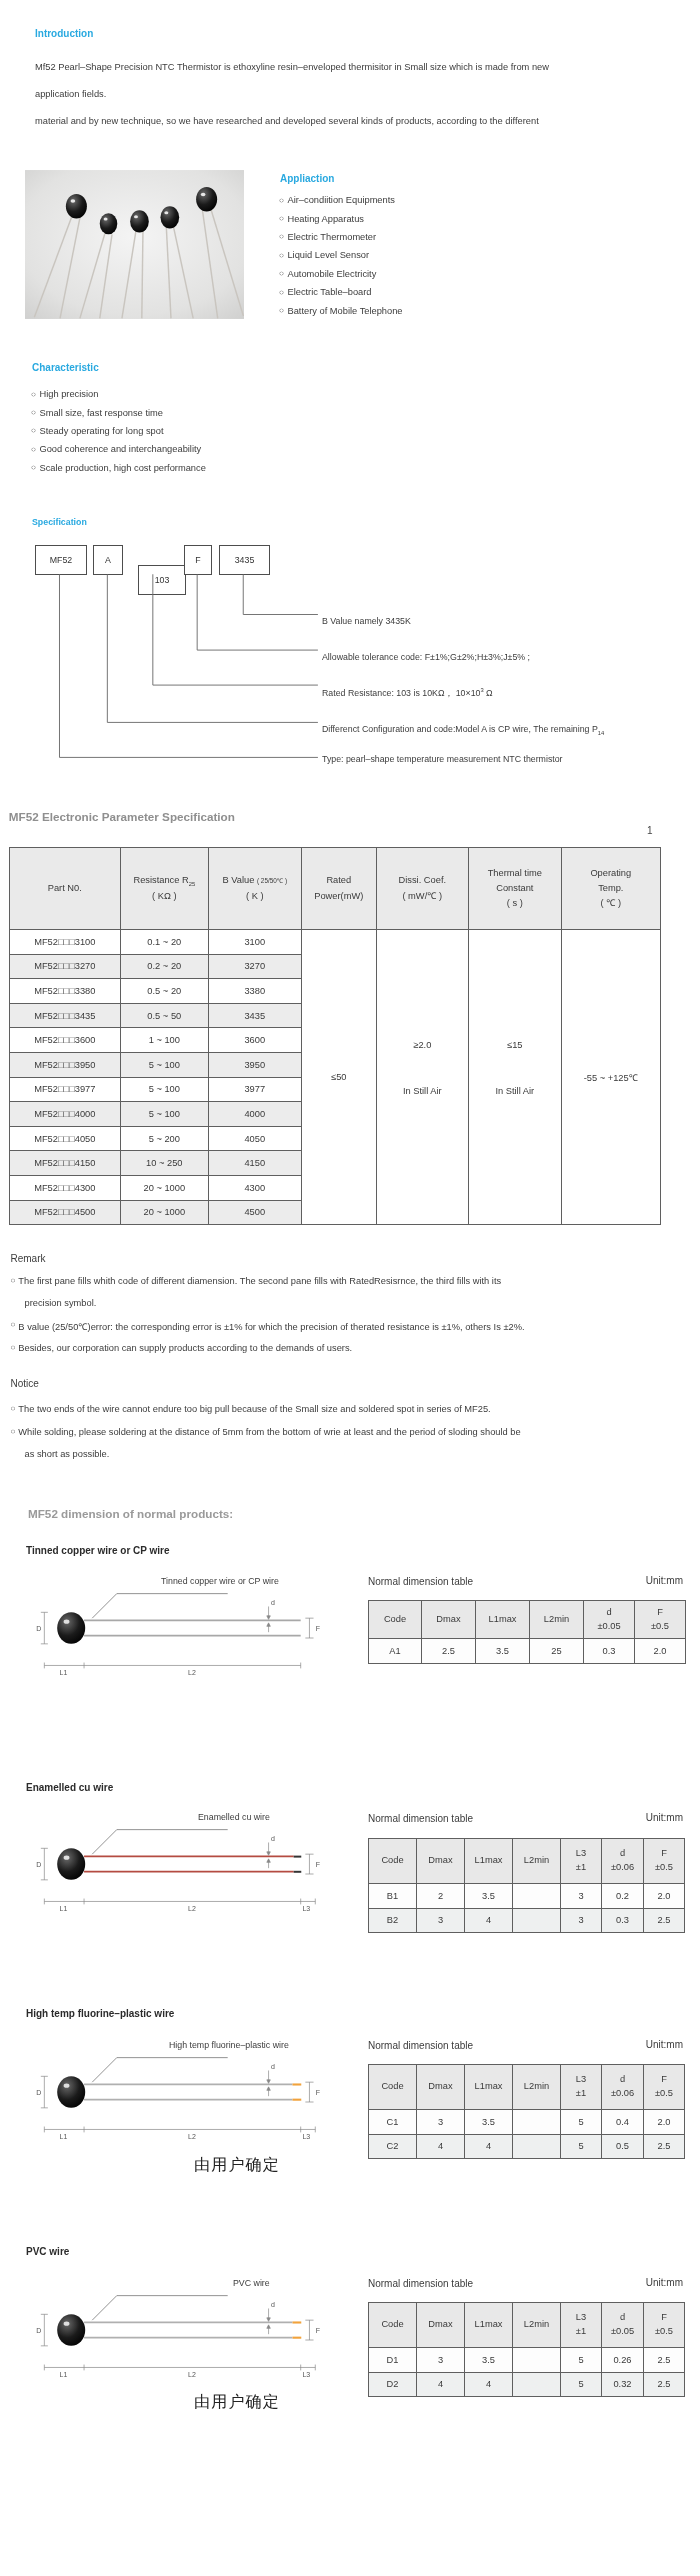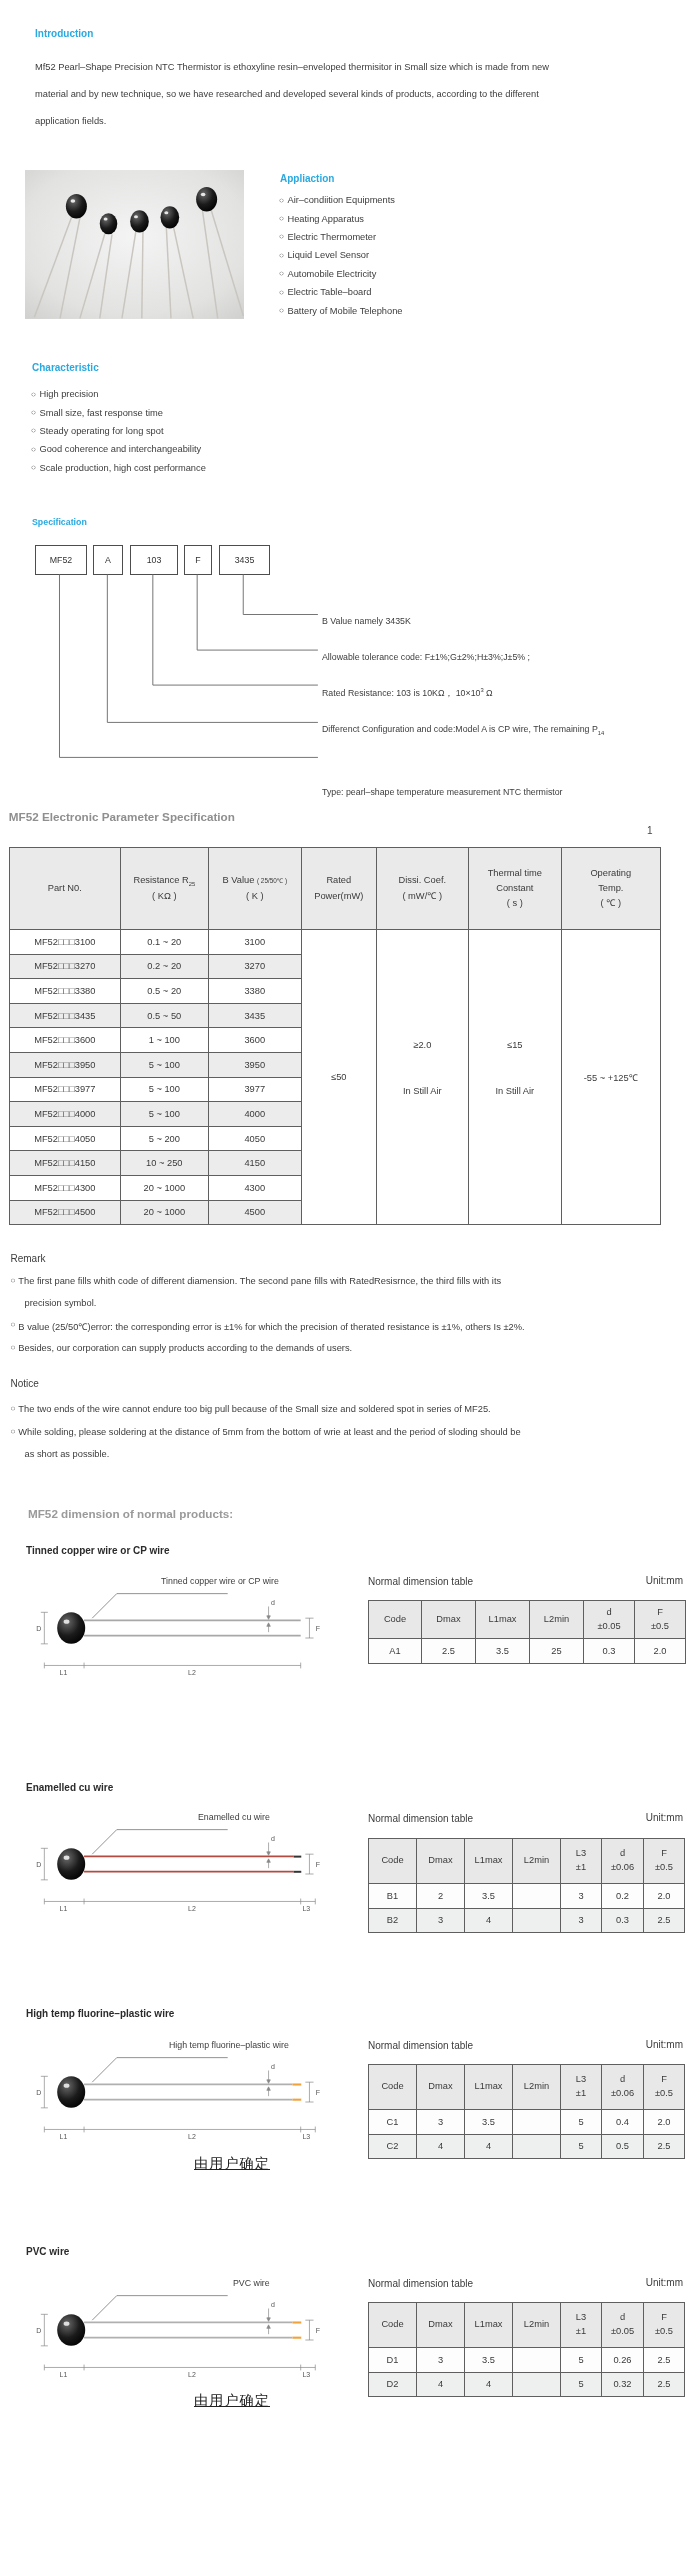--- a/index.html
+++ b/index.html
@@ -33,33 +33,33 @@
   .dimtable{width:315px;table-layout:fixed;border:0.9px solid #3f3f3f;border-top-width:1.8px;border-bottom-width:1.8px;}
   .dimtable th,.dimtable td{border:0.6px solid #5f5f5f;text-align:center;vertical-align:middle;font-weight:normal;}
   .dimtable th{background:#e8e8e8;font-size:9.3px;white-space:pre-line;line-height:1.5;}
   .t6 th{height:35px;}
   .t7 th{height:42px;}
   .dimtable td{height:21.6px;font-size:9.3px;background:#fdfdfd;}
   .dimtable tr.alt td{background:#eef0f0;}
   .tbl-title{font-size:10px;color:#3c3c3c;}
   .unit{font-size:10px;color:#3c3c3c;}
   .diagram-label{font-size:8.8px;color:#3c3c3c;white-space:nowrap;}
-  .cn-note{font-size:14px;color:#222;letter-spacing:1.2px;text-decoration:underline;}
+  .cn-note{font-size:16px;color:#222;letter-spacing:1.2px;}
   .pagenum{font-size:10px;color:#444;}
 </style>
 </head>
 <body>
 
 <div class="page">
 
   <div class="abs h-blue" style="left:35px;top:28px;">Introduction</div>
   <div class="abs txt" style="left:35px;top:54px;width:642px;line-height:27px;">
     <div>Mf52 Pearl–Shape Precision NTC Thermistor is ethoxyline resin–enveloped thermisitor in Small size which is made from new</div>
+    <div>application fields.</div>
     <div>material and by new technique, so we have researched and developed several kinds of products, according to the different</div>
-    <div>application fields.</div>
   </div>
 
   <div class="abs" style="left:24.5px;top:170px;width:219px;height:149px;">
     <svg width="219" height="149" viewBox="0 0 375 255">
       <defs>
         <radialGradient id="pg" cx="50%" cy="45%" r="75%">
           <stop offset="0%" stop-color="#f4f4f4"></stop>
             <stop offset="70%" stop-color="#e2e2e1"></stop>
             <stop offset="100%" stop-color="#cfcfce"></stop>
         </radialGradient>
@@ -152,38 +152,38 @@
     <div class="li">
         <span class="bullet">○</span>
         <span>Scale production, high cost performance</span>
       </div>
   </div>
 
   <div class="abs h-blue" style="left:32px;top:517px;font-size:8.8px;">Specification</div>
   <div class="abs" style="left:0;top:545px;width:564px;height:28px;">
     <div class="specbox" style="left:35px;width:50px;">MF52</div>
     <div class="specbox" style="left:93px;width:28px;">A</div>
-    <div class="specbox" style="left:130px;width:46px;">103</div>
+    <div class="specbox" style="left:138px;width:46px;margin-top:20px;">103</div>
     <div class="specbox" style="left:184px;width:26px;">F</div>
     <div class="specbox" style="left:219px;width:49px;">3435</div>
   </div>
   <svg class="abs" style="left:0;top:574px;" width="700" height="193" viewBox="0 0 1200 330">
     <g fill="none" stroke="#6b6b6b" stroke-width="1.6">
       <polyline points="417,0 417,69 545,69"></polyline>
       <polyline points="338,0 338,130 545,130"></polyline>
       <polyline points="262,0 262,190 545,190"></polyline>
       <polyline points="184,0 184,254 545,254"></polyline>
       <polyline points="102,0 102,314 545,314"></polyline>
     </g>
   </svg>
   <div class="callout" style="left:322px;top:616px;">B Value namely 3435K</div>
   <div class="callout" style="left:322px;top:652px;">Allowable tolerance code: F±1%;G±2%;H±3%;J±5% ;</div>
   <div class="callout" style="left:322px;top:687px;"><span>Rated Resistance: 103 is 10KΩ， 10×10</span><sup>3</sup><span> Ω</span></div>
   <div class="callout" style="left:322px;top:724px;"><span>Differenct Configuration and code:Model A is CP wire, The remaining P</span><sub>14</sub></div>
-  <div class="callout" style="left:322px;top:787px;">Type: pearl–shape temperature measurement NTC thermistor</div>
+  <div class="callout" style="left:322px;top:754px;">Type: pearl–shape temperature measurement NTC thermistor</div>
 
   <div class="abs h-gray" style="left:8.8px;top:810px;">MF52 Electronic Parameter Specification</div>
   <div class="abs pagenum" style="left:647px;top:825px;">1</div>
 
   <table class="pt abs" style="left:8.8px;top:847px;">
     <colgroup>
       <col style="width:111px">
         <col style="width:88px">
         <col style="width:93px">
         <col style="width:75px">

